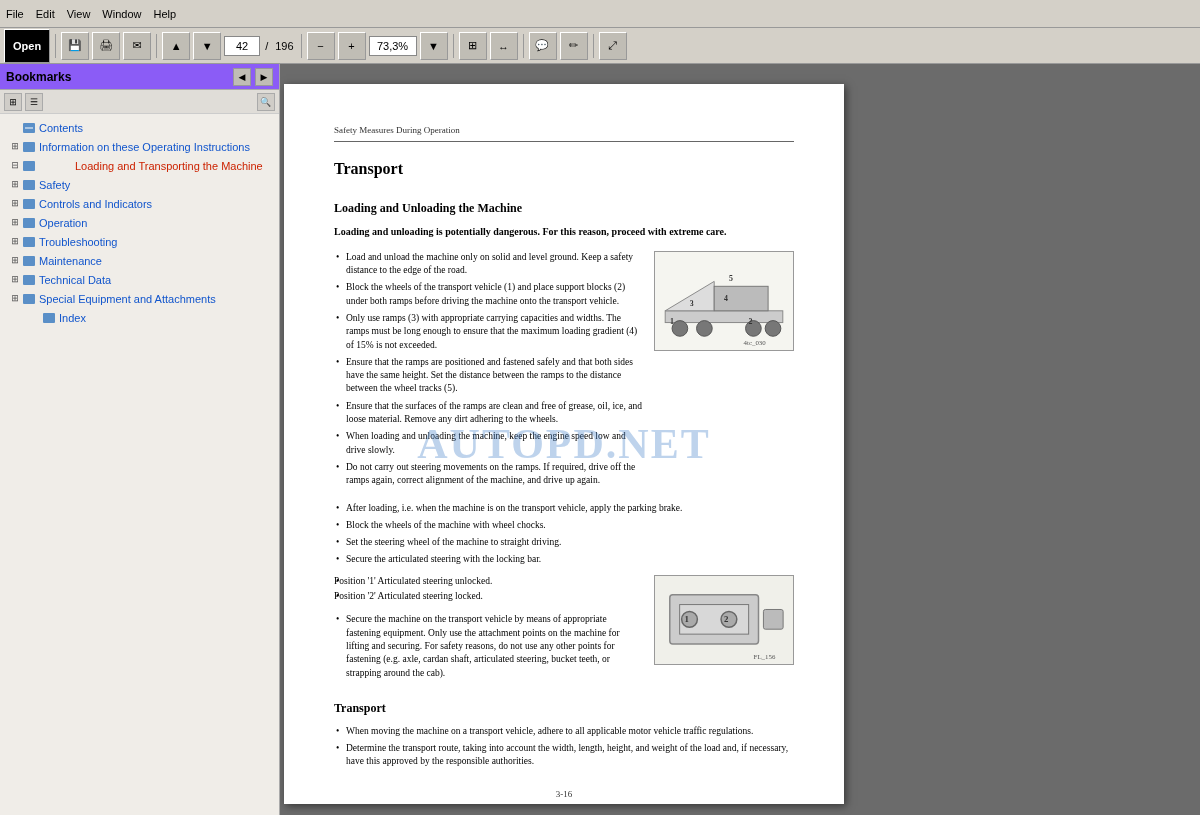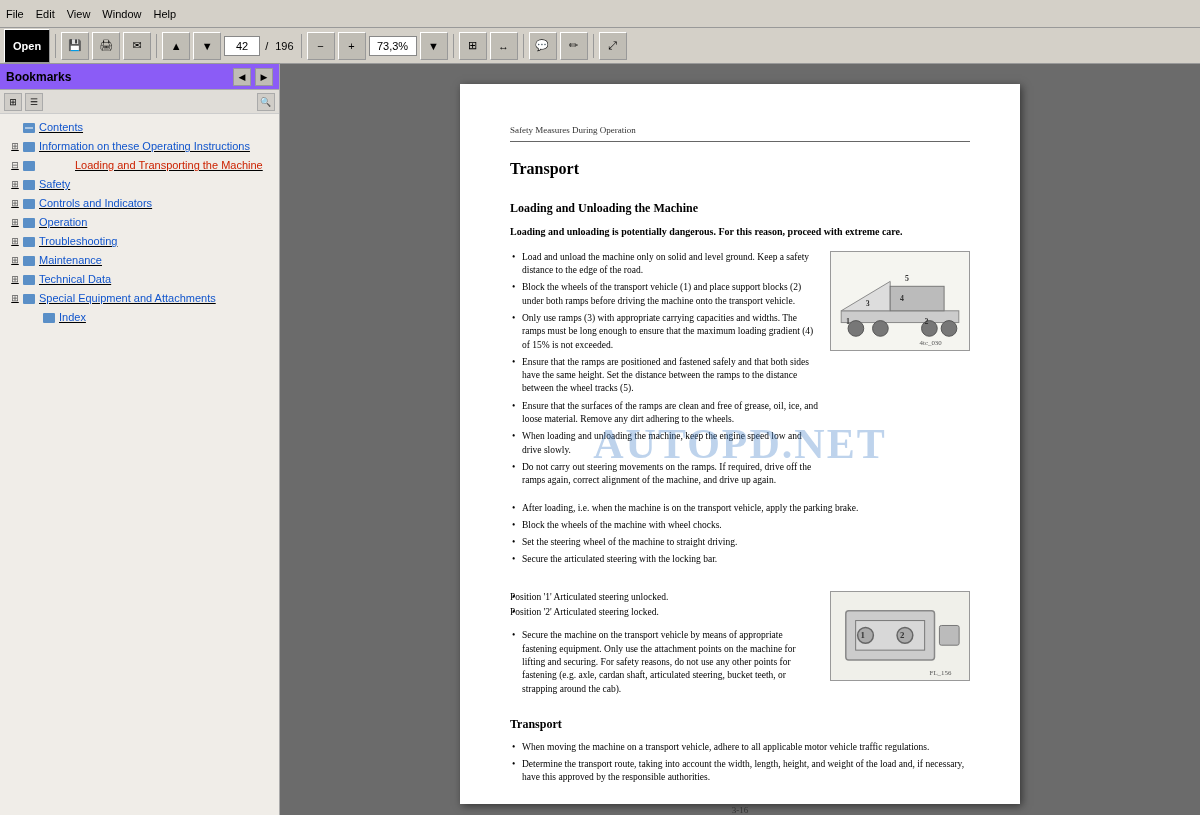--- a/index.html
+++ b/index.html
@@ -128,25 +128,24 @@
     }
 
     
     .bookmarks-tree {
       flex: 1;
       overflow-y: auto;
       padding: 4px 0;
     }
     .tree-item {
       display: flex;
-      align-items: center;
+      align-items: flex-end;
       padding: 2px 4px 2px 8px;
       cursor: pointer;
       line-height: 1.3;
-      text-decoration: underline;
     }
     .tree-expander {
       width: 14px;
       height: 14px;
       flex-shrink: 0;
       display: flex;
       align-items: center;
       justify-content: center;
       font-size: 9px;
       color: #555;
@@ -169,21 +168,21 @@
       flex: 1;
     }
     .tree-item.active .tree-label { color: #cc2200; padding-left: 36px; }
 
     
     .content-area {
       flex: 1;
       background: #6b6b6b;
       overflow-y: auto;
       display: flex;
-      justify-content: center;
+      justify-content: flex-start;
       padding: 20px 4px;
     }
 
     
     .pdf-page {
       width: 560px;
       min-height: 720px;
       background: white;
       box-shadow: 2px 2px 8px rgba(0,0,0,0.5);
       padding: 40px 50px;
@@ -509,21 +508,21 @@
               <text x="70" y="50" font-size="8" fill="#333" font-weight="bold">4</text>
               <text x="95" y="73" font-size="8" fill="#333" font-weight="bold">2</text>
               <text x="75" y="30" font-size="8" fill="#333" font-weight="bold">5</text>
 
               <text x="90" y="95" font-size="7" fill="#555">4tc_030</text>
             </svg>
           </div>
         </div>
       </div>
 
-      <ul class="pdf-bullet-list" style="margin-bottom: 24px;">
+      <ul class="pdf-bullet-list" style="margin-bottom: 8px;">
         <li>After loading, i.e. when the machine is on the transport vehicle, apply the parking brake.</li>
         <li>Block the wheels of the machine with wheel chocks.</li>
         <li>Set the steering wheel of the machine to straight driving.</li>
         <li>Secure the articulated steering with the locking bar.</li>
       </ul>
 
       <div class="pdf-content">
         <div class="pdf-text-col">
           <ul class="pdf-bullet-list">
             <li style="list-style: none; padding-left: 0; margin-left: 0; margin-bottom: 2px;">Position '1'    Articulated steering unlocked.</li>

